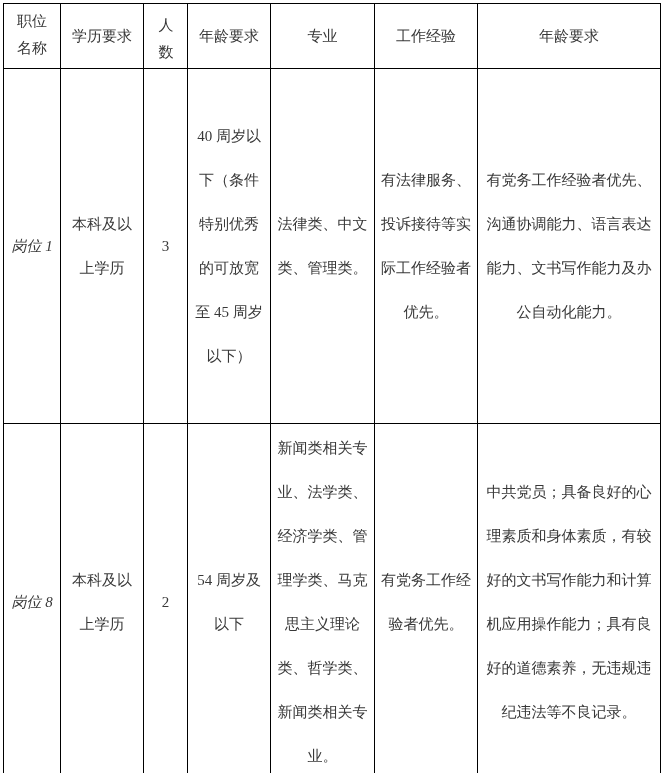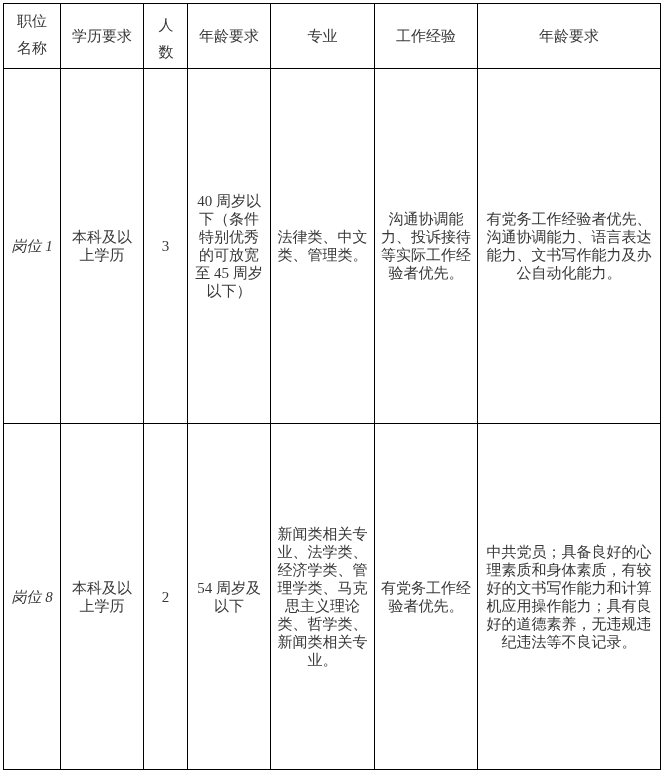--- a/index.html
+++ b/index.html
@@ -23,21 +23,21 @@
     font-size: 15px;
     color: #383838;
   }
   table.req-table th,
   table.req-table td {
     border: 1.5px solid #000000;
     text-align: center;
     vertical-align: middle;
     padding: 2px 5px;
     font-weight: normal;
-    line-height: 18px;
+    line-height: 44px;
     overflow: hidden;
   }
   table.req-table th {
     line-height: 27px;
   }
   tr.row-header { height: 61px; }
   tr.row-1 { height: 355px; }
   tr.row-2 { height: 346px; }
   td.cell-position { white-space: nowrap; font-style: italic; }
   
@@ -78,21 +78,21 @@
         <th><span>专业</span></th>
         <th><span>工作经验</span></th>
         <th><span>年龄要求</span></th>
       </tr>
       <tr class="row-1">
         <td class="cell-position">岗位 1</td>
         <td>本科及以上学历</td>
         <td>3</td>
         <td>40 周岁以下（条件特别优秀的可放宽至 45 周岁以下）</td>
         <td>法律类、中文类、管理类。</td>
-        <td>沟通协调能力、投诉接待等实际工作经验者优先。</td>
+        <td>有法律服务、投诉接待等实际工作经验者优先。</td>
         <td>有党务工作经验者优先、沟通协调能力、语言表达能力、文书写作能力及办公自动化能力。</td>
       </tr>
       <tr class="row-2">
         <td class="cell-position">岗位 8</td>
         <td>本科及以上学历</td>
         <td>2</td>
         <td>54 周岁及以下</td>
         <td>新闻类相关专业、法学类、经济学类、管理学类、马克思主义理论类、哲学类、新闻类相关专业。</td>
         <td>有党务工作经验者优先。</td>
         <td>中共党员；具备良好的心理素质和身体素质，有较好的文书写作能力和计算机应用操作能力；具有良好的道德素养，无违规违纪违法等不良记录。</td>

